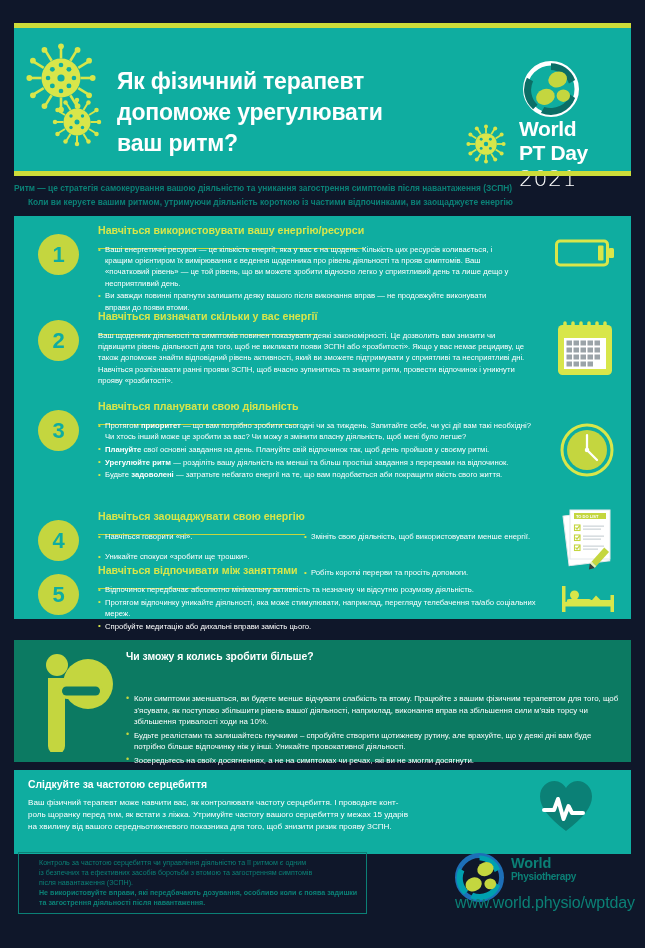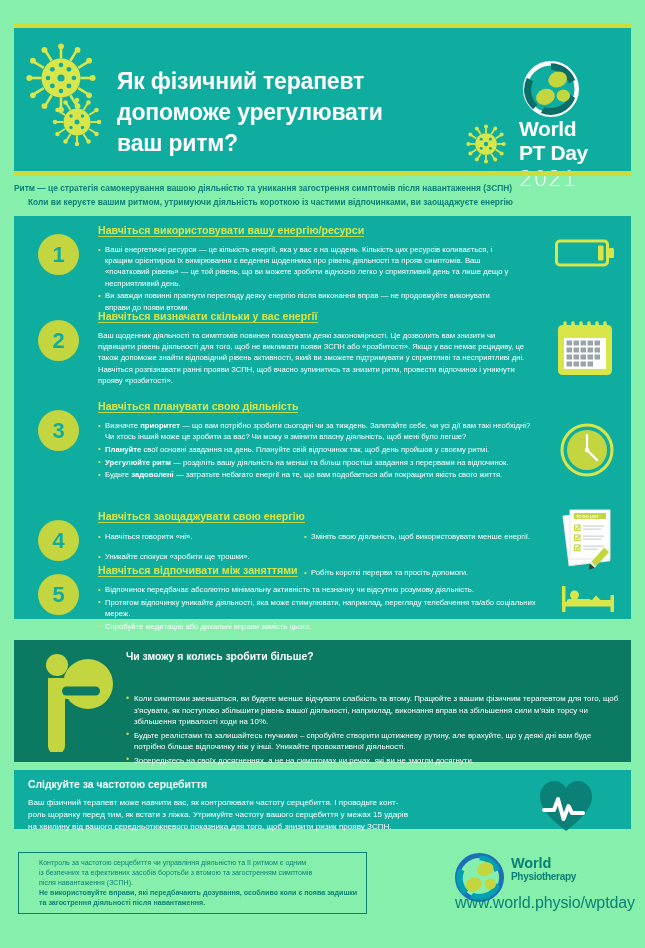--- a/index.html
+++ b/index.html
@@ -1,18 +1,18 @@
 <!DOCTYPE html>
 <html lang="uk"><head>
 <meta charset="utf-8">
 <title>World PT Day 2021</title>
 <style>
   html,body{margin:0;padding:0;background:#ffffff;}
   body{width:645px;height:948px;font-family:"Liberation Sans",sans-serif;-webkit-font-smoothing:antialiased;}
-  .poster{position:relative;width:645px;height:948px;background:#86efac;overflow:hidden;text-decoration:underline;}
+  .poster{position:relative;width:645px;height:948px;background:#0f172a;overflow:hidden;text-decoration:underline;}
 
   
   .hdr-rule{position:absolute;left:14px;top:23px;width:617px;height:5px;background:#cddc39;}
   .header{position:absolute;left:14px;top:28px;width:617px;height:143px;background:#0fada0;}
   .hdr-rule-b{position:absolute;left:14px;top:171px;width:617px;height:5px;background:#cddc39;}
 
   .hdr-title{position:absolute;left:103px;top:38px;width:340px;color:#ffffff;
     font-size:23px;font-weight:bold;line-height:31px;letter-spacing:-.2px;}
 
   
@@ -33,39 +33,39 @@
   .intro div{white-space:nowrap;}
   .intro .l2{padding-left:14px;}
 
   
   .panel{position:absolute;left:14px;top:216px;width:617px;height:403px;background:#0fada0;}
 
   .step{position:absolute;left:0;width:617px;}
   .num{position:absolute;width:41px;height:41px;border-radius:50%;background:#c4d63f;
     color:#0fada0;font-size:22px;font-weight:bold;line-height:41px;text-align:center;}
   .sh{position:absolute;color:#d8e64a;font-size:10.6px;font-weight:bold;
-     border-bottom:1.6px solid #c4d63f;padding-bottom:0;}
+     border-bottom:1.6px solid #c4d63f;padding-bottom:12px;}
   .body{position:absolute;color:#ffffff;font-size:7.7px;line-height:11.2px;}
   .body ul{margin:0;padding:0;list-style:none;}
   .body li{position:relative;padding-left:7px;margin-bottom:1.5px;}
   .body li:before{content:"•";position:absolute;left:0;top:-0.5px;color:#d8e64a;font-size:8px;}
   .body p{margin:0;}
   .body b{font-weight:bold;}
   .icon{position:absolute;}
 
   
   .panel2{position:absolute;left:14px;top:640px;width:617px;height:122px;background:#0c7a62;}
   .p2h{position:absolute;left:112px;top:11px;color:#ffffff;font-size:10.4px;font-weight:bold;}
   .p2b{position:absolute;left:112px;top:29px;width:495px;color:#ffffff;font-size:7.9px;line-height:11.6px;margin-top:24px;}
   .p2b ul{margin:0;padding:0;list-style:none;}
   .p2b li{position:relative;padding-left:8px;margin-bottom:2px;}
   .p2b li:before{content:"•";position:absolute;left:0;top:-0.5px;color:#c4d63f;font-size:9px;}
 
   
-  .panel3{position:absolute;left:14px;top:770px;width:617px;height:59px;background:#0fada0;}
+  .panel3{position:absolute;left:14px;top:770px;width:617px;height:84px;background:#0fada0;}
   .p3h{position:absolute;left:14px;top:9px;color:#ffffff;font-size:10.4px;font-weight:bold;}
   .p3b{position:absolute;left:14px;top:27px;width:490px;color:#ffffff;font-size:8.1px;line-height:12.2px;}
   .p3b div{white-space:nowrap;}
 
   
   .warn{position:absolute;left:18px;top:852px;width:349px;height:62px;
     border:1.4px solid #0b8076;box-sizing:border-box;padding:5px 8px 0 20px;}
   .warn p{margin:0;color:#0b8076;font-size:7.1px;line-height:10.1px;}
   .warn p.b{font-weight:bold;}
 
@@ -241,21 +241,21 @@
   </div>
 
   <div class="panel">
 
     <div class="step" style="top:8px;">
       <div class="num" style="left:24px;top:10px;">1</div>
       <div class="sh" style="left:84px;top:0;">Навчіться використовувати вашу енергію/ресурси</div>
       <div class="body" style="left:84px;top:20px;width:412px;">
         <ul>
           <li>Ваші енергетичні ресурси — це кількість енергії, яка у вас є на щодень. Кількість цих ресурсів коливається, і кращим орієнтиром їх вимірювання є ведення щоденника про рівень діяльності та прояв симптомів. Ваш «початковий рівень» — це той рівень, що ви можете зробити відносно легко у сприятливий день та лише дещо у несприятливий день.</li>
-          <li>Ви завжди повинні прагнути перегляду деяку енергію після виконання вправ — не продовжуйте виконувати вправи до появи втоми.</li>
+          <li>Ви завжди повинні прагнути залишити деяку вашого після виконання вправ — не продовжуйте виконувати вправи до появи втоми.</li>
         </ul>
       </div>
       <span class="icon" style="left:541px;top:12px;">
         <svg width="62" height="34" viewBox="0 0 124 68">
           <rect x="3" y="10" width="102" height="48" rx="7" fill="none" stroke="#d8e64a" stroke-width="6"></rect>
           <rect x="107" y="24" width="11" height="20" rx="3" fill="#d8e64a"></rect>
           <rect x="86" y="19" width="11" height="30" rx="2" fill="#d8e64a"></rect>
         </svg>
       </span>
     </div>
@@ -301,21 +301,21 @@
           </g>
         </svg>
       </span>
     </div>
 
     <div class="step" style="top:184px;">
       <div class="num" style="left:24px;top:10px;">3</div>
       <div class="sh" style="left:84px;top:0;">Навчіться планувати свою діяльність</div>
       <div class="body" style="left:84px;top:20px;width:440px;">
         <ul>
-          <li><span>Визначте </span><b>приоритет</b><span> — що вам потрібно зробити сьогодні чи за тиждень. Запитайте себе, чи усі дії вам такі необхідні? Чи хтось інший може це зробити за вас? Чи можу я змінити власну діяльність, щоб мені було легше?</span></li>
+          <li><span>Протягом </span><b>приоритет</b><span> — що вам потрібно зробити сьогодні чи за тиждень. Запитайте себе, чи усі дії вам такі необхідні? Чи хтось інший може це зробити за вас? Чи можу я змінити власну діяльність, щоб мені було легше?</span></li>
           <li><span></span><b>Плануйте</b><span> свої основні завдання на день. Плануйте свій відпочинок так, щоб день пройшов у своєму ритмі.</span></li>
           <li><span></span><b>Урегулюйте ритм</b><span> — розділіть вашу діяльність на менші та більш простіші завдання з перервами на відпочинок.</span></li>
           <li><span>Будьте </span><b>задоволені</b><span> — затратьте небагато енергії на те, що вам подобається аби покращити  якість свого життя.</span></li>
         </ul>
       </div>
       <span class="icon" style="left:545px;top:22px;">
         <svg width="56" height="56" viewBox="0 0 112 112">
           <circle cx="56" cy="56" r="50" fill="none" stroke="#d8e64a" stroke-width="6"></circle>
           <circle cx="56" cy="56" r="40" fill="#c4d63f"></circle>
           <g stroke="#ffffff" stroke-width="4.5" stroke-linecap="round">

